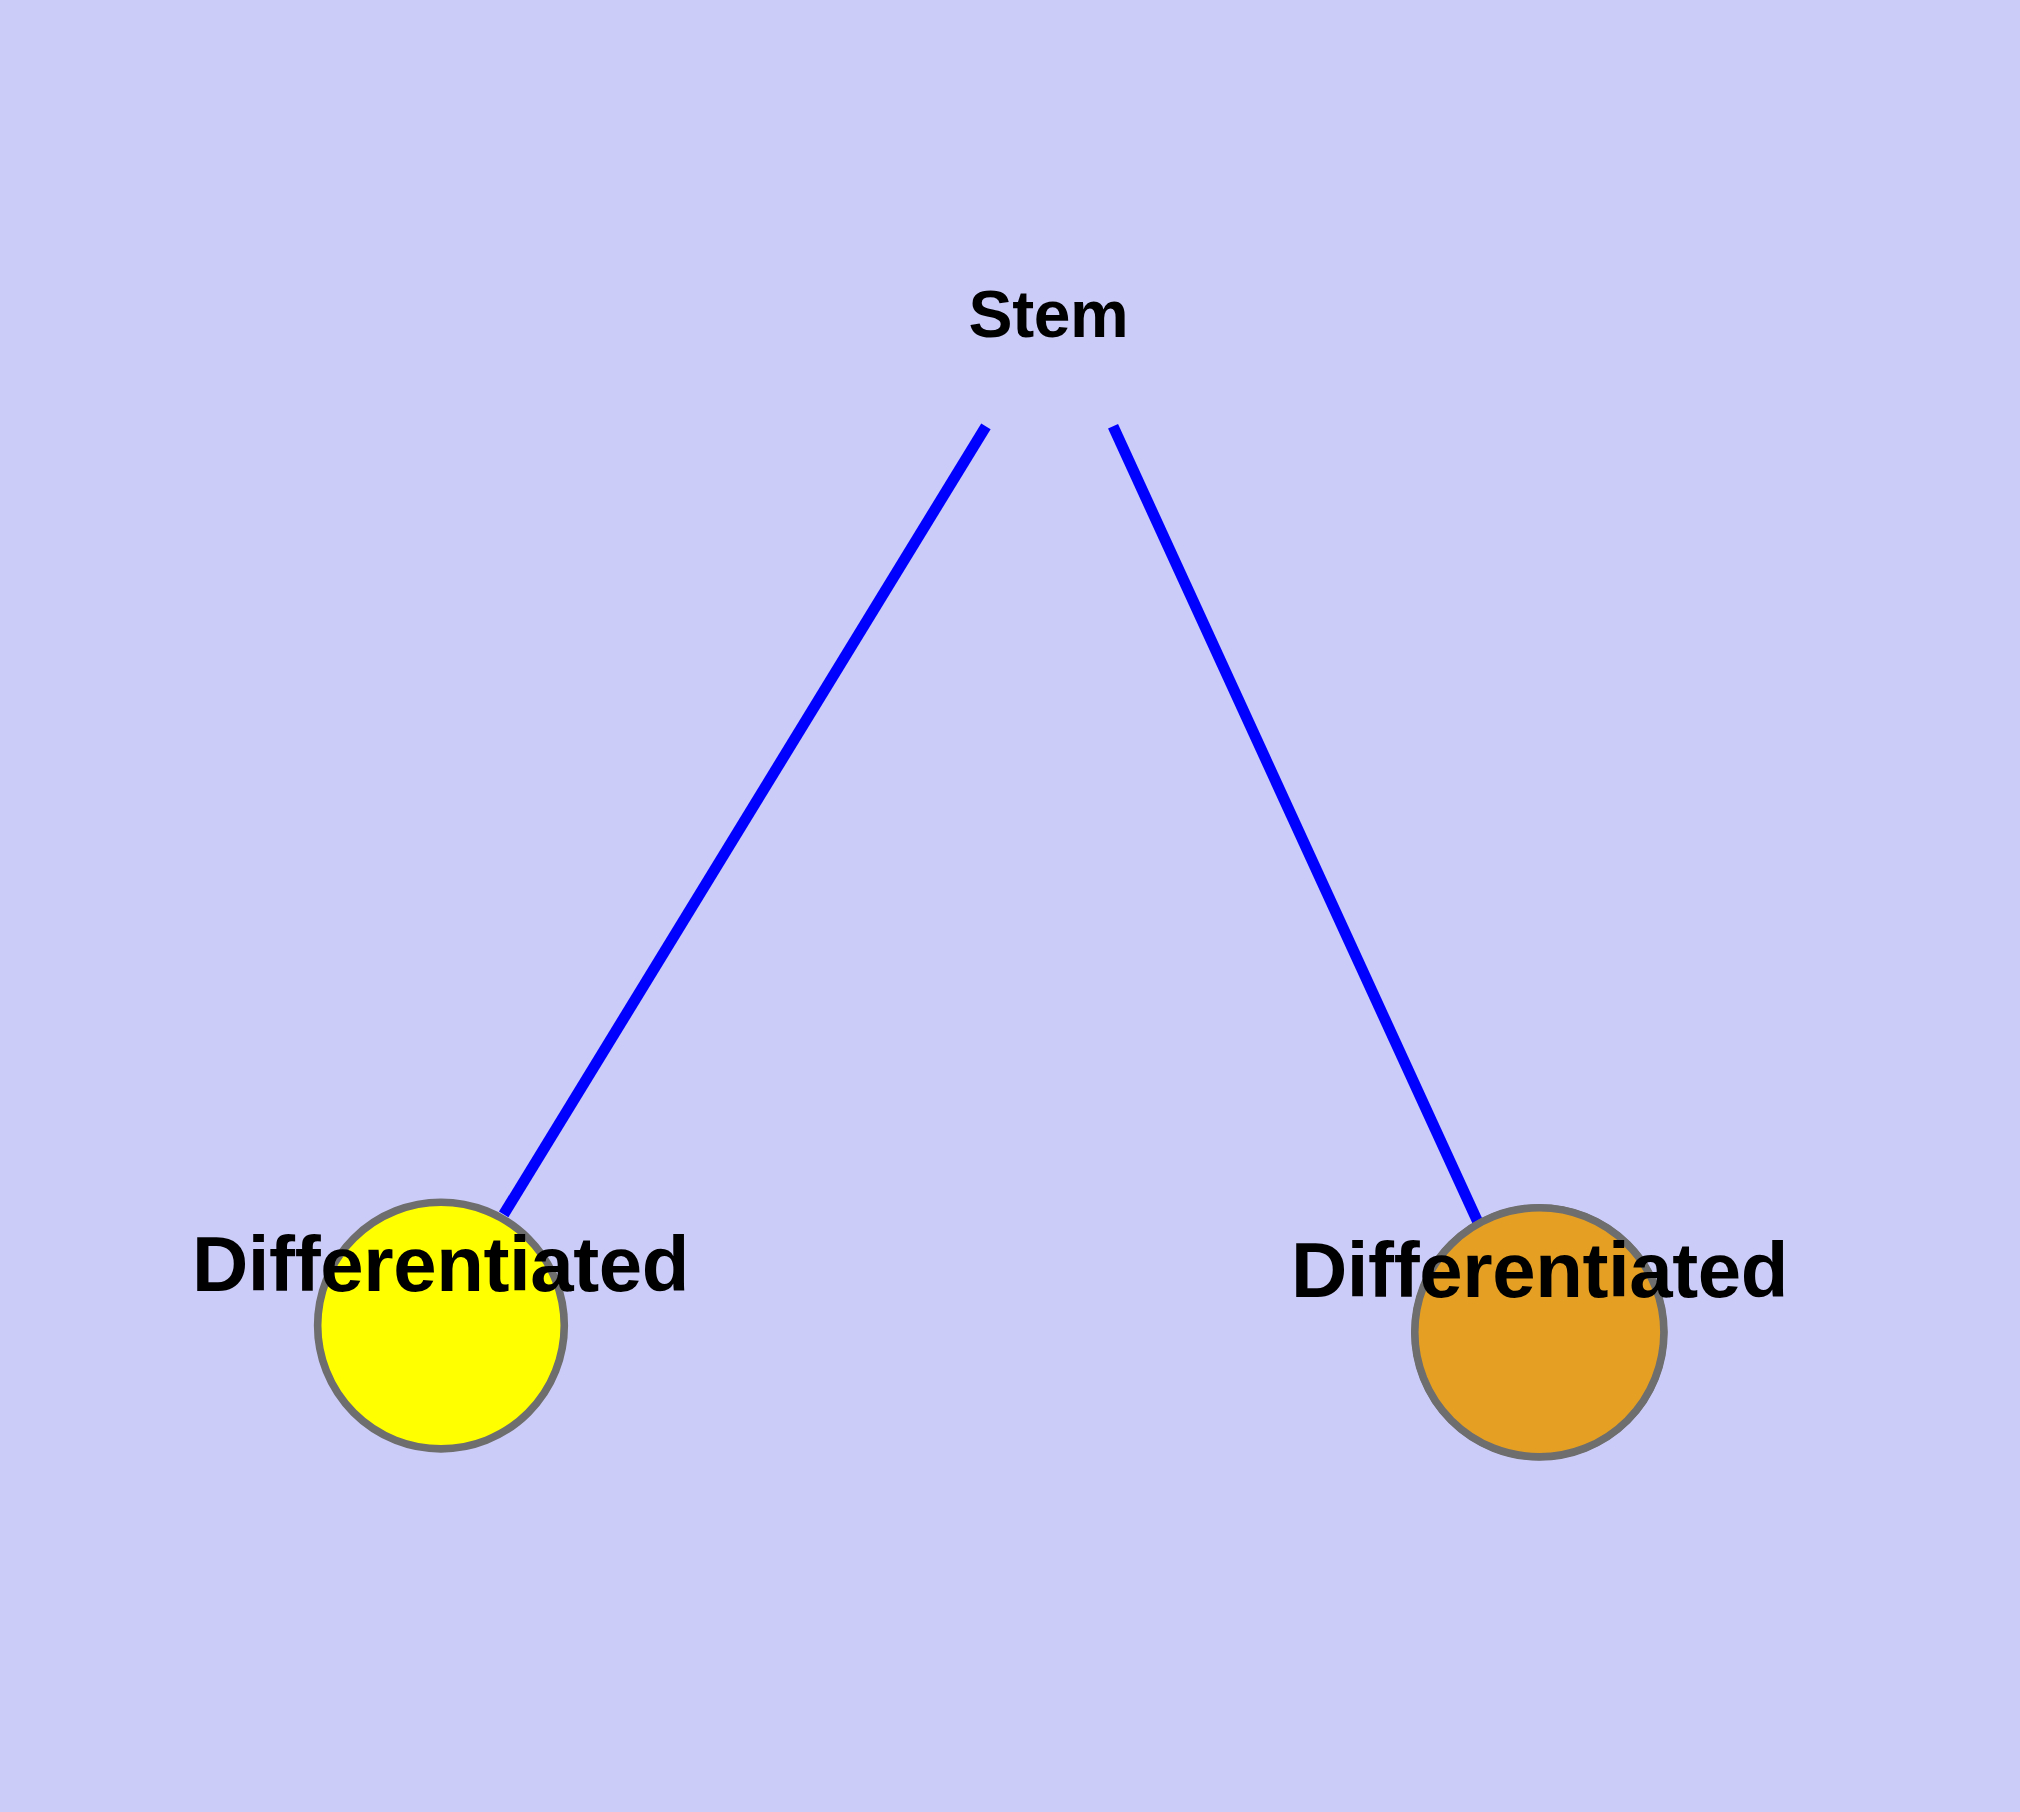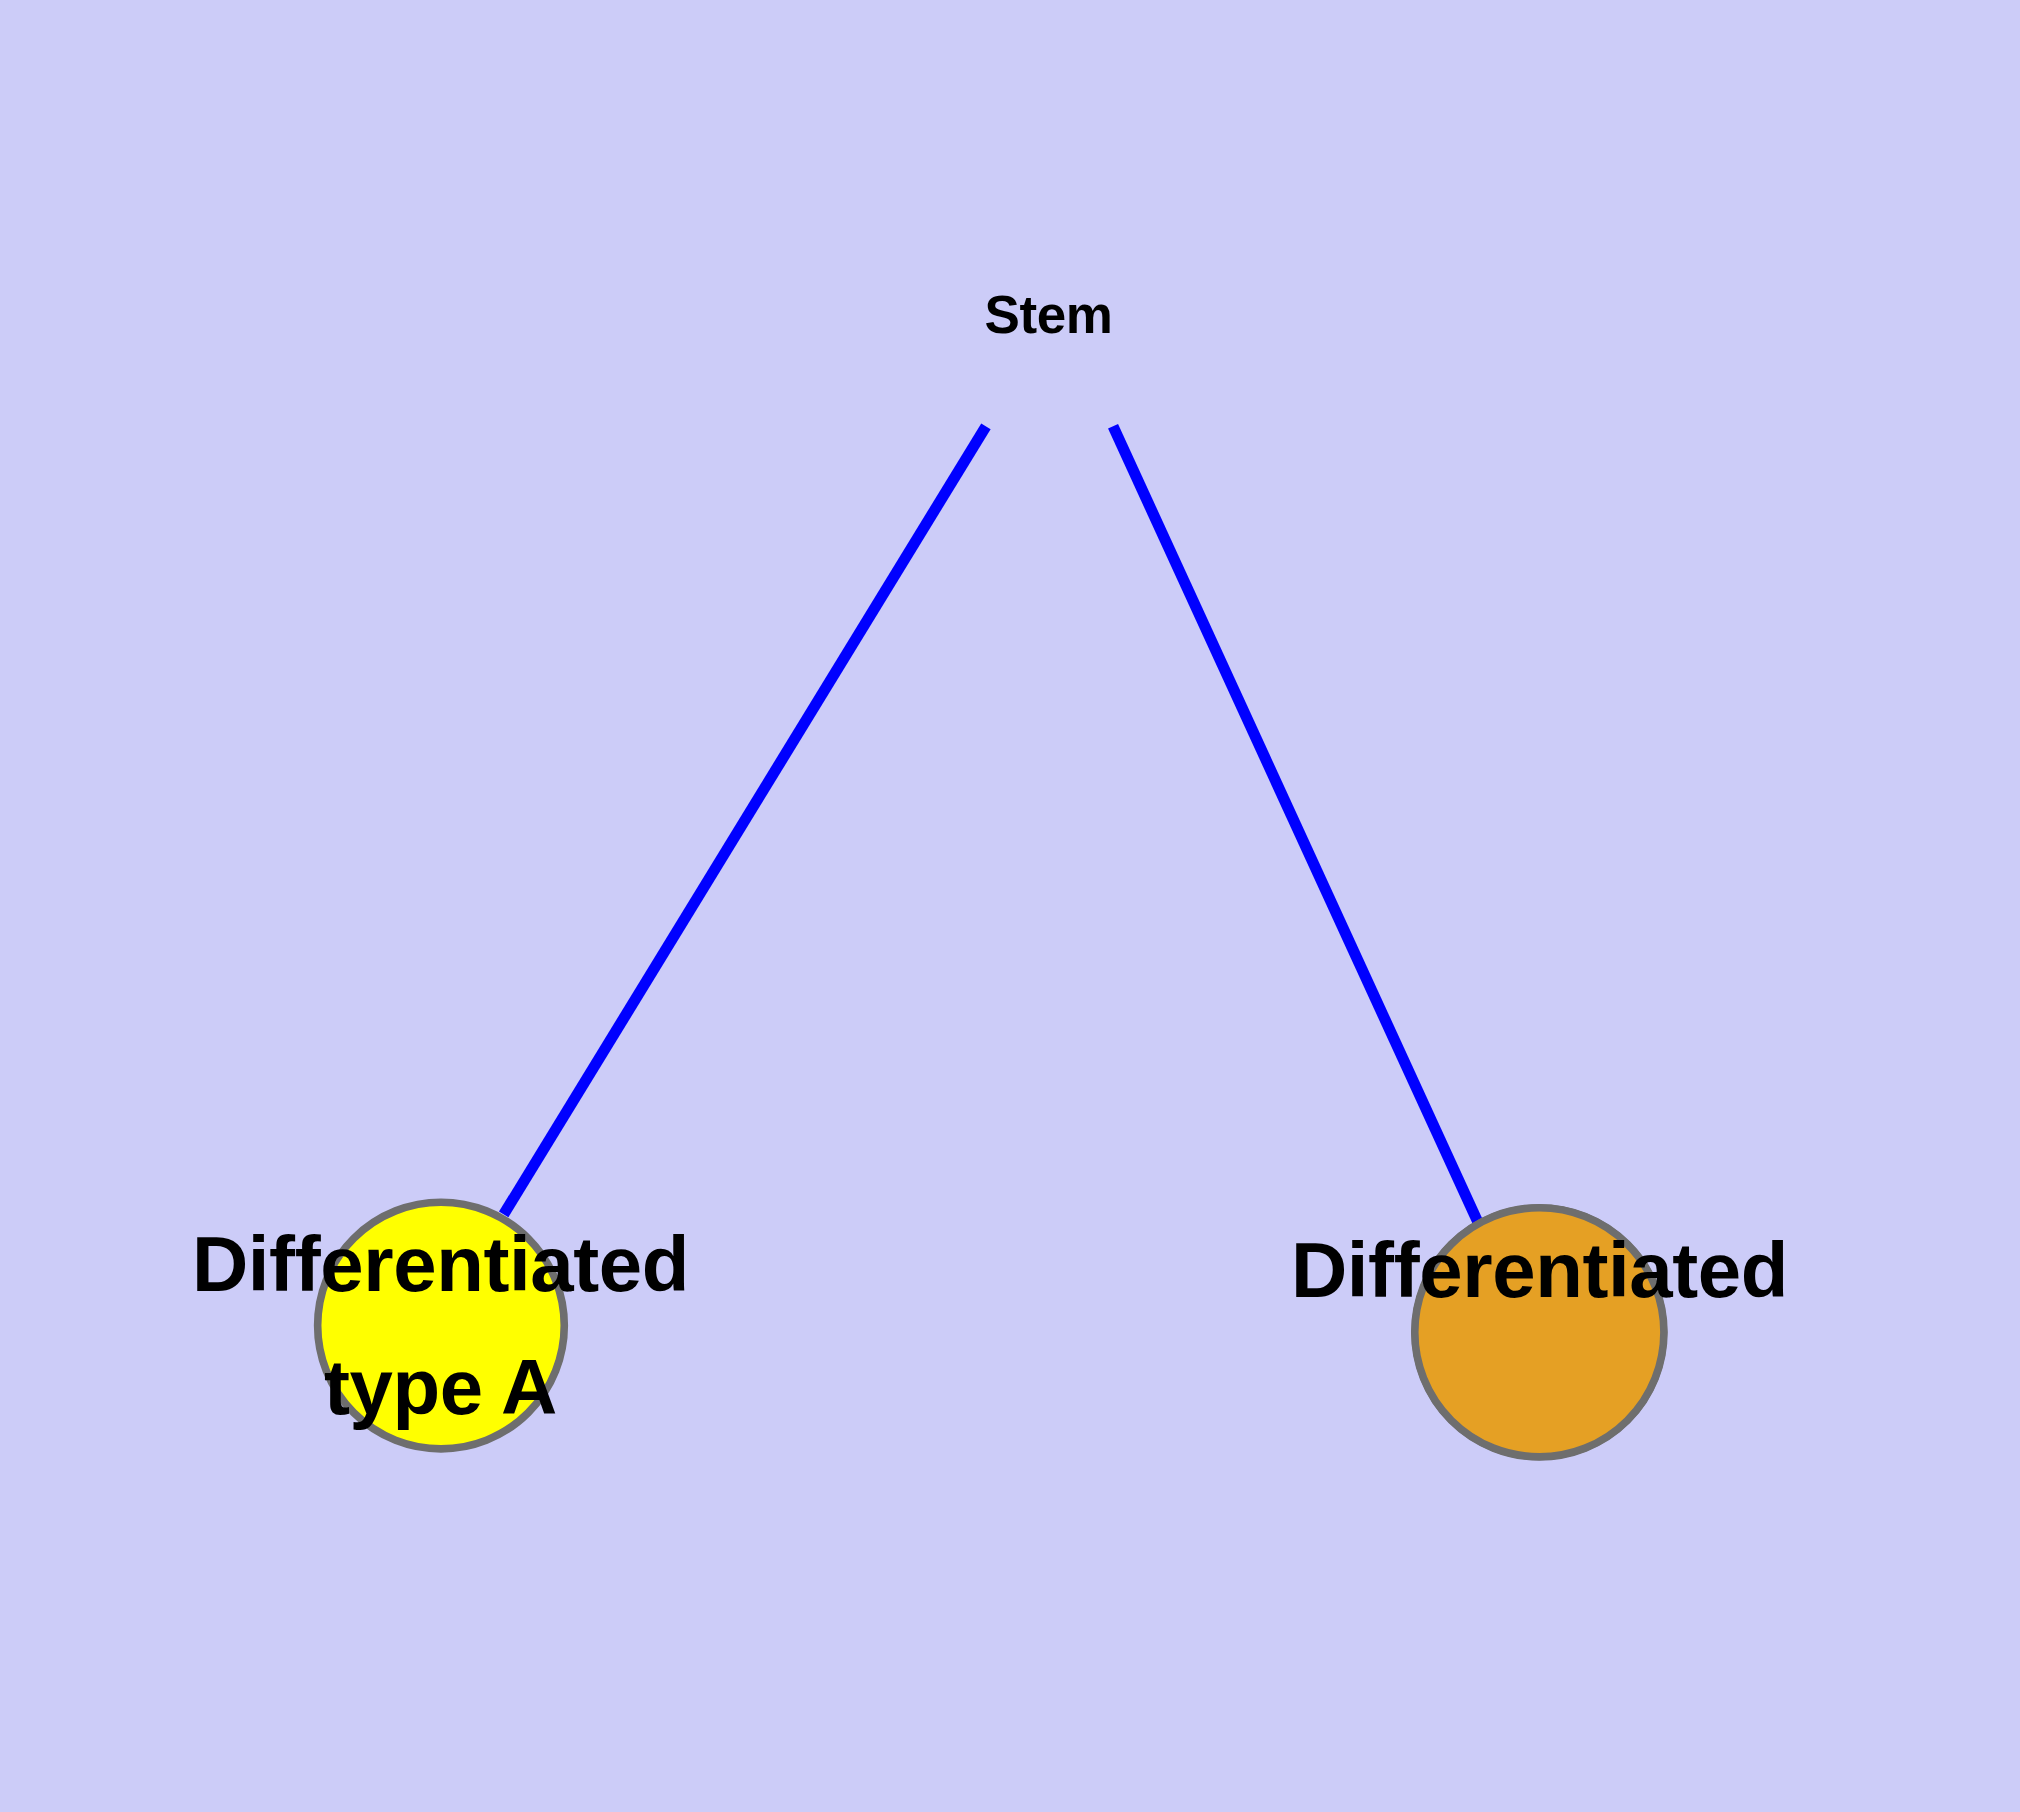--- a/index.html
+++ b/index.html
@@ -70,20 +70,20 @@
       <line x1="1313" y1="503" x2="1743" y2="1441" stroke="#0000ff" stroke-width="13" stroke-linecap="butt"></line>
     </g>
 
     <g cx="1237" cy="371" r="147.5" fill="#7fff00" stroke="#6e6e6e" stroke-width="9">
       <circle cx="520" cy="1564" r="145.5" fill="#ffff00" stroke="#6e6e6e" stroke-width="9"></circle>
       <circle cx="1816" cy="1572" r="146.5" fill="#e5a024" stroke="#6e6e6e" stroke-width="9"></circle>
       <circle cx="1816" cy="1572" r="147" fill="#e5a024" stroke="#6e6e6e" stroke-width="9"></circle>
     </g>
   </svg>
 
-  <div class="node-label" id="label-stem" style="font-size: 53px; line-height: 123px; color: rgb(0, 0, 0); width: 509px; left: 794px; top: 253px;"><span>Stem</span></div>
+  <div class="node-label" id="label-stem" style="font-size: 66px; line-height: 123px; color: rgb(0, 0, 0); width: 509px; left: 794px; top: 253px;"><span>Stem</span></div>
 
-  <div class="node-label" id="label-diff-a" style="font-size: 78px; line-height: 123px; color: rgb(0, 0, 0); width: 509px; left: 186px; top: 1203px;"><span>Differentiated</span><br><span>type A</span></div>
+  <div class="node-label" id="label-diff-a" style="font-size: 78px; line-height: 123px; color: rgb(0, 0, 0); width: 509px; left: 186px; top: 1203px;"><span>Differentiated</span><br></div>
 
   <div class="node-label" id="label-diff-b" style="font-size: 78px; line-height: 123px; color: rgb(0, 0, 0); width: 509px; left: 1285px; top: 1209px;"><span>Differentiated</span><br></div>
 
 </div>
 
 
 </body></html>

